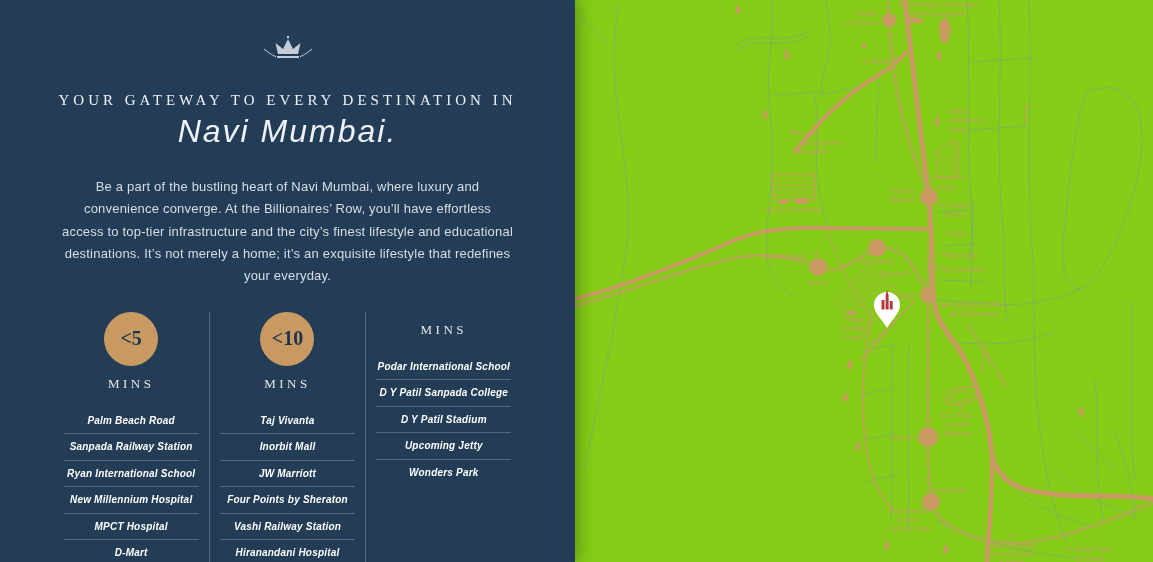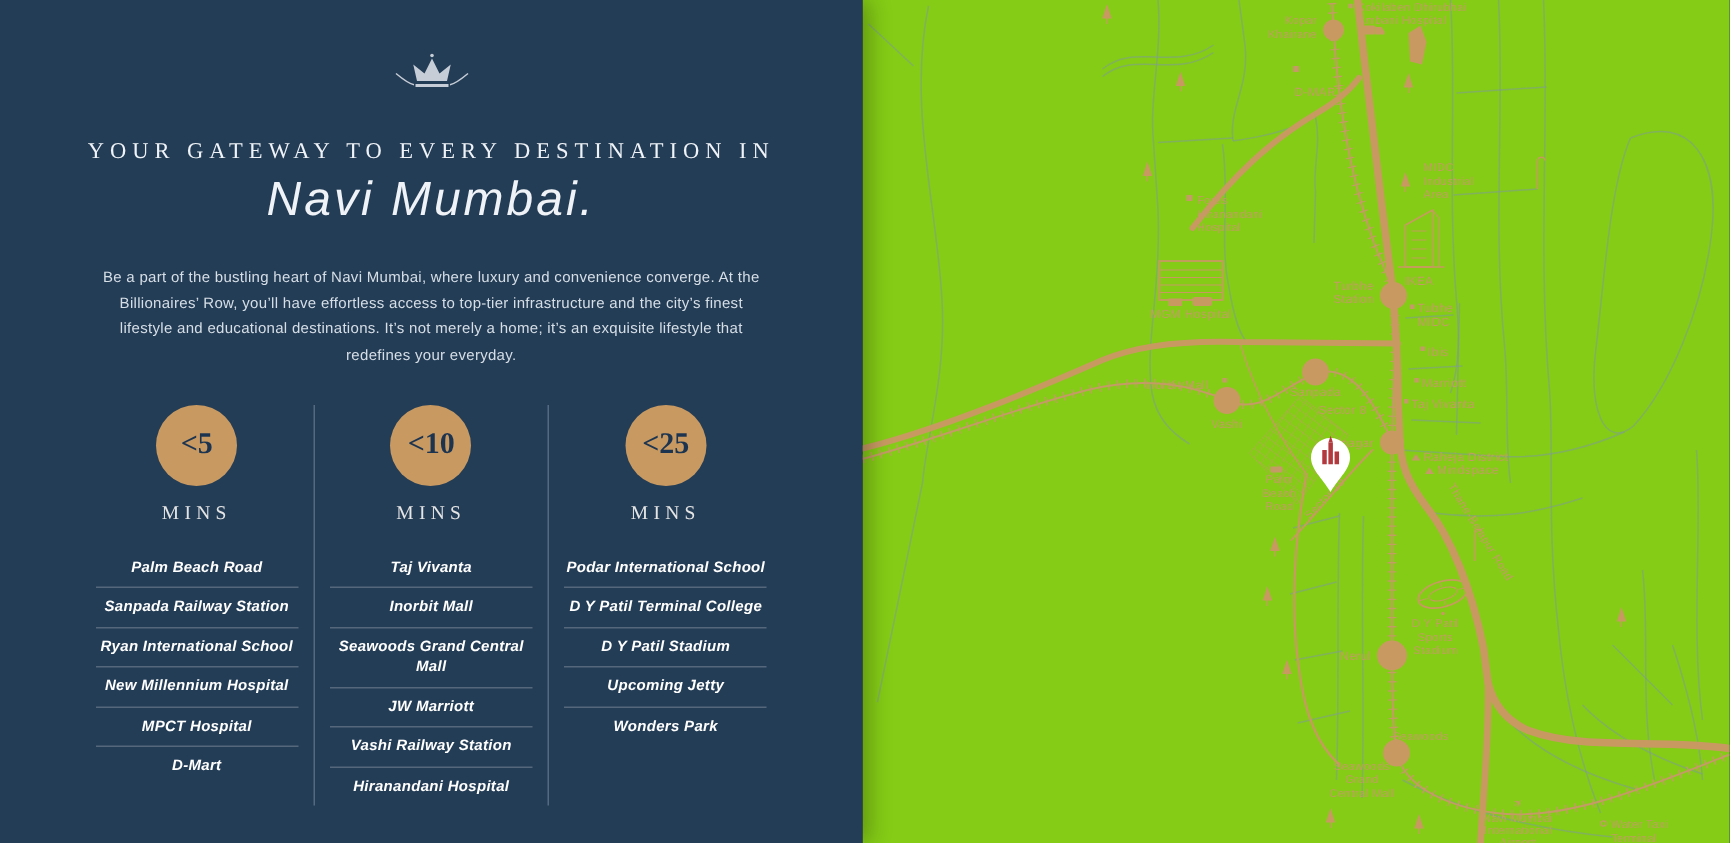--- a/index.html
+++ b/index.html
@@ -6,21 +6,21 @@
   body{width:1153px;height:562px;overflow:hidden;display:flex;background:#1B324D;
        font-family:"Liberation Sans",sans-serif;}
   
   .panel{width:575px;height:562px;background:#243D56;box-sizing:border-box;
          text-align:center;position:relative;z-index:2;box-shadow:4px 0 14px rgba(0,0,0,.28);}
   .crown{margin-top:34px;}
   .heading{margin-top:24px;font-family:"Liberation Serif",serif;font-size:15px;
            letter-spacing:4px;color:#EFF3F7;font-weight:500;}
   .script-title{margin-top:4px;font-family:Liberation Sans, sans-serif;font-style:italic;
                 font-size:32px;letter-spacing:2px;color:#EFF3F7;}
-  .desc{margin:26px auto 0;width:452px;font-size:10px;line-height:1.72;color:#D6DEE6;
+  .desc{margin:26px auto 0;width:452px;font-size:13px;line-height:1.72;color:#D6DEE6;
         letter-spacing:.2px;}
   .columns{display:flex;width:468px;margin:24px auto 0;align-items:stretch;}
   .col{flex:1;padding:0 6px;}
   .vdiv{width:1px;background:rgba(163,182,199,.38);}
   .badge{width:54px;height:54px;border-radius:50%;background:#C89A62;color:#1C3450;
          font-family:"Liberation Serif",serif;font-size:20px;font-weight:bold;
          display:flex;align-items:center;justify-content:center;margin:0 auto;}
   .mins{margin-top:10px;font-family:"Liberation Serif",serif;font-size:13px;
         letter-spacing:3.5px;color:#e5e5e5;}
   ul.dest{list-style:none;margin:16px 4px 0;padding:0;}
@@ -74,33 +74,32 @@
           <li>D-Mart</li>
         </ul>
     </div>
     <div class="vdiv"></div>
     <div class="col">
       <div class="badge">&lt;10</div>
       <div class="mins">MINS</div>
       <ul class="dest">
           <li>Taj Vivanta</li>
           <li>Inorbit Mall</li>
-          <li>Seawoods Grand Central Mall</li>
           <li>JW Marriott</li>
+          <li>Four Points by Sheraton</li>
           <li>Vashi Railway Station</li>
           <li>Hiranandani Hospital</li>
         </ul>
     </div>
     <div class="vdiv"></div>
     <div class="col">
-      <div class="badge">&lt;25</div>
       <div class="mins">MINS</div>
       <ul class="dest">
           <li>Podar International School</li>
-          <li>D Y Patil Terminal College</li>
+          <li>D Y Patil Sanpada College</li>
           <li>D Y Patil Stadium</li>
           <li>Upcoming Jetty</li>
           <li>Wonders Park</li>
         </ul>
     </div>
   </div>
 </div>
 
 <div class="map-wrap">
 <svg class="map" viewBox="0 0 578 562" width="578" height="562">

